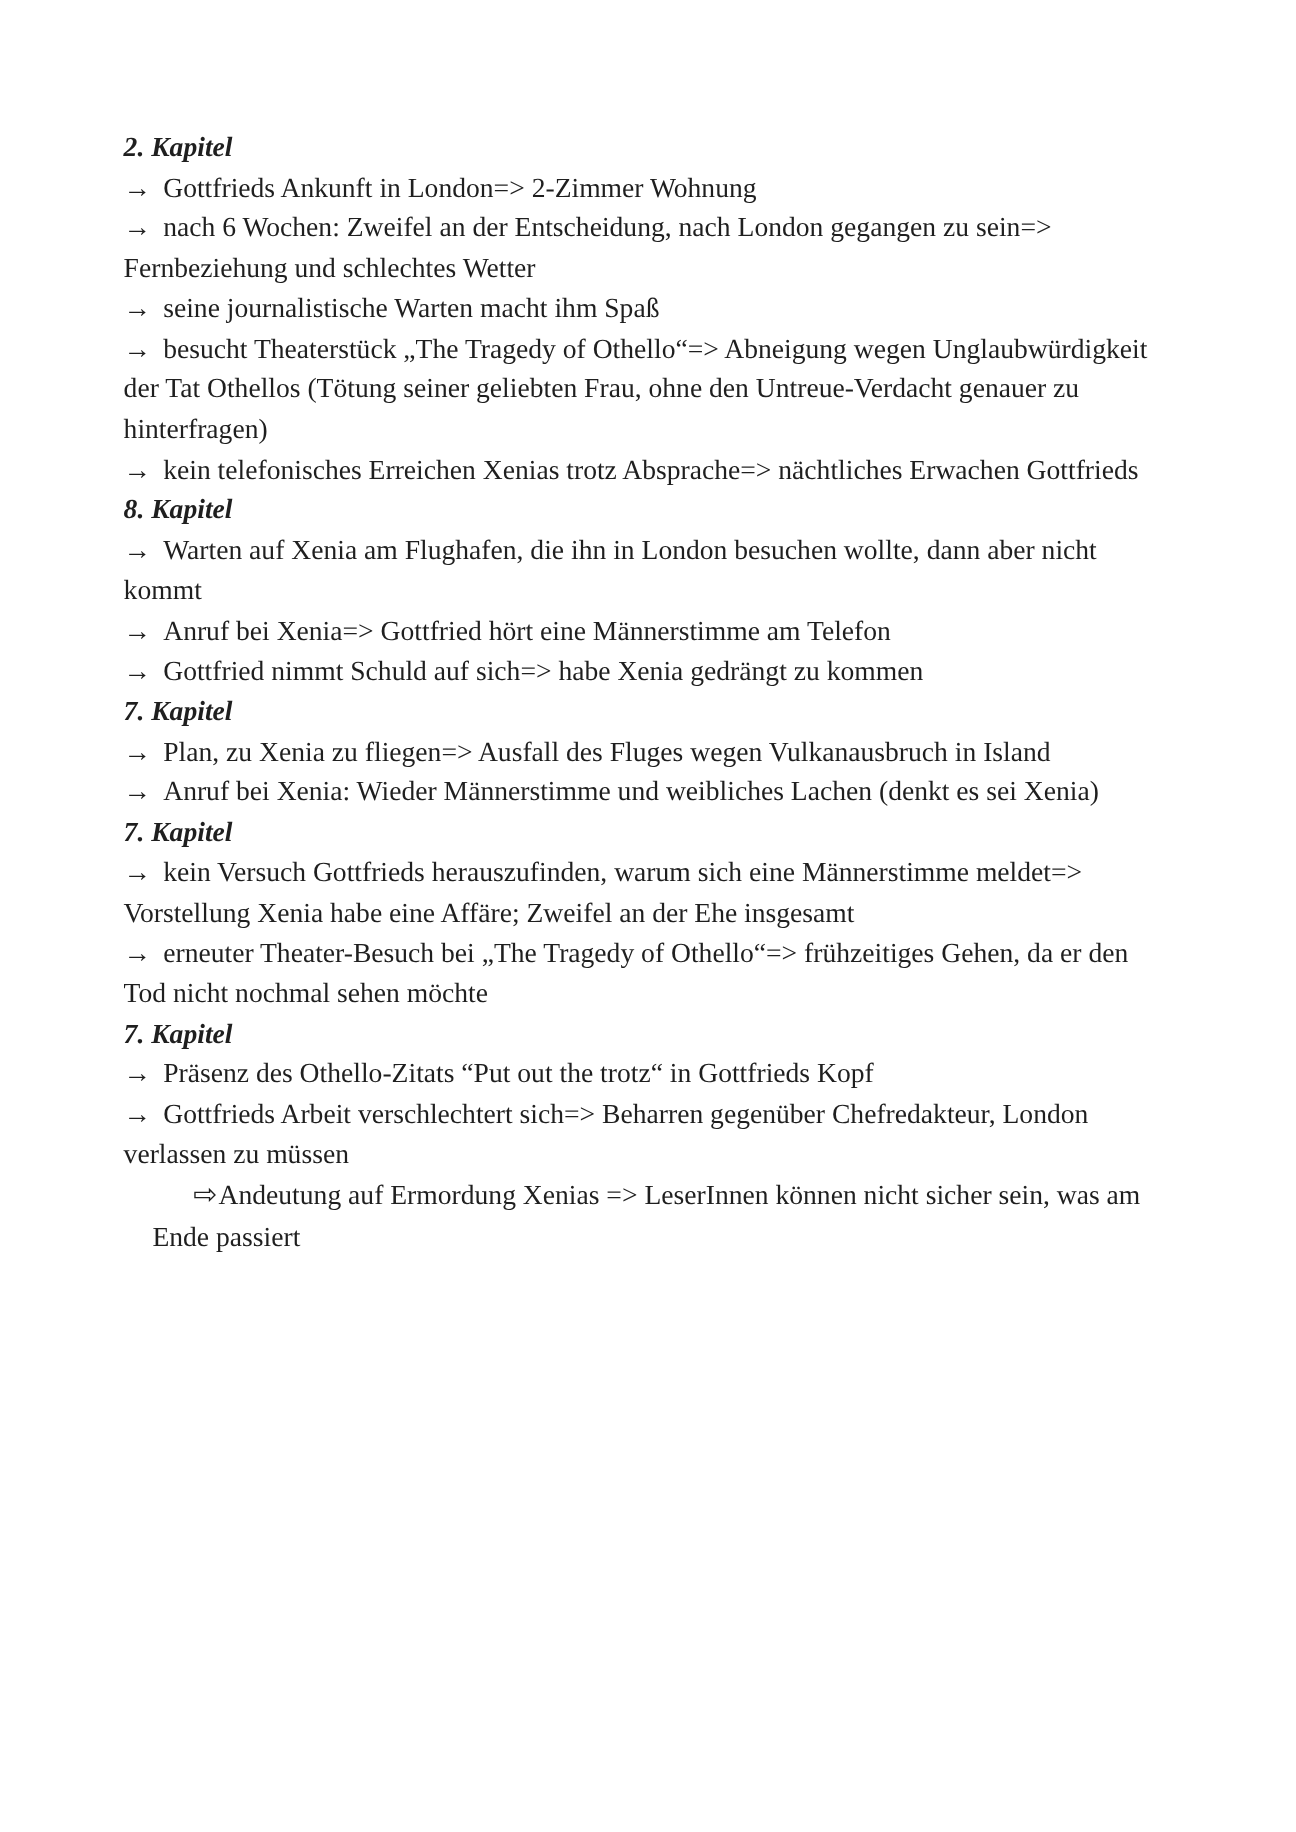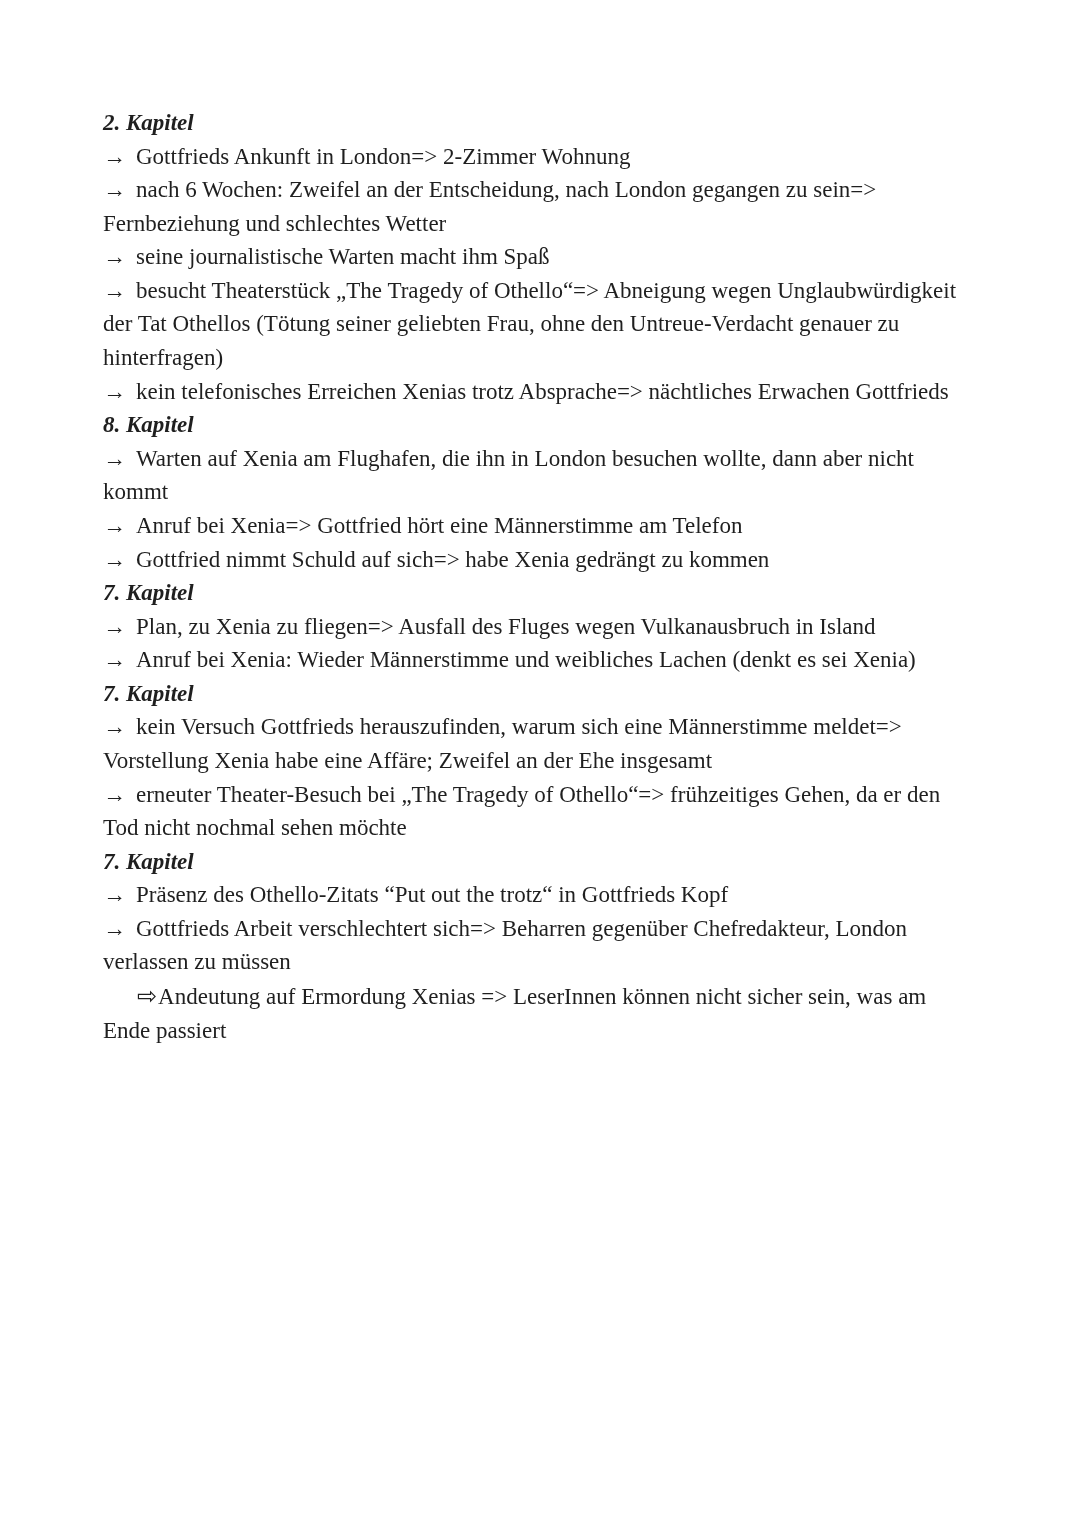--- a/index.html
+++ b/index.html
@@ -29,20 +29,21 @@
     line-height: 1.46;
     margin: 0;
     padding: 0;
   }
   p.note .arrow {
     display: inline;
     margin-right: 10px;
   }
   p.note.implication {
     text-indent: 34px;
+    margin-left: 24px;
   }
   p.note.implication .arrow {
     margin-right: 1px;
     font-size: 24px;
   }
 </style>
 </head>
 <body>
 
 <div class="page">

